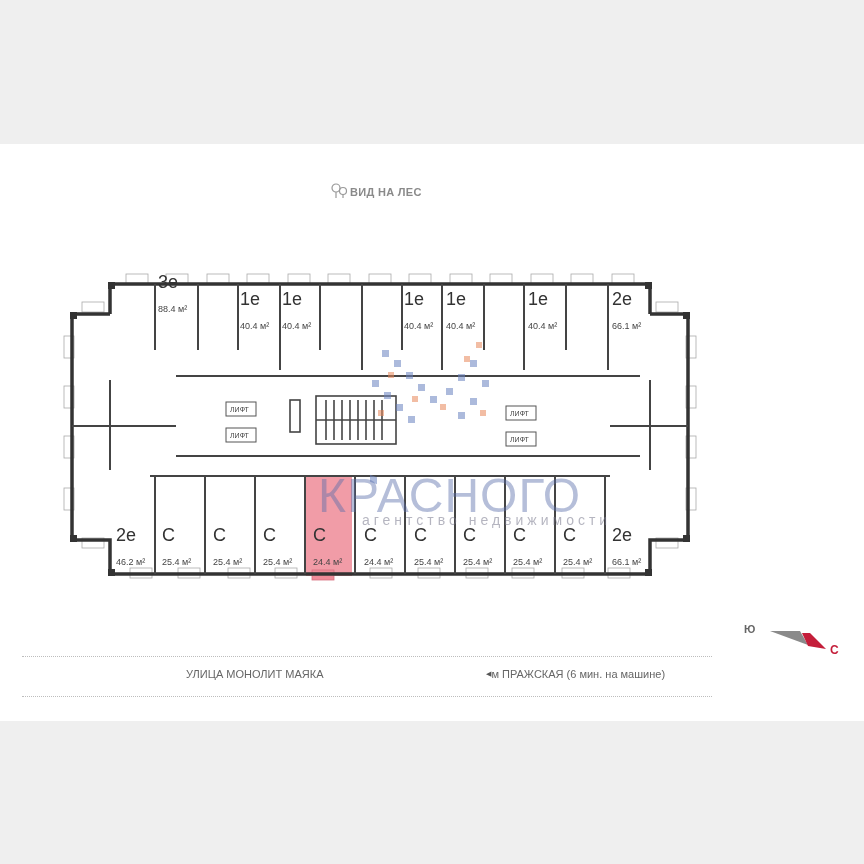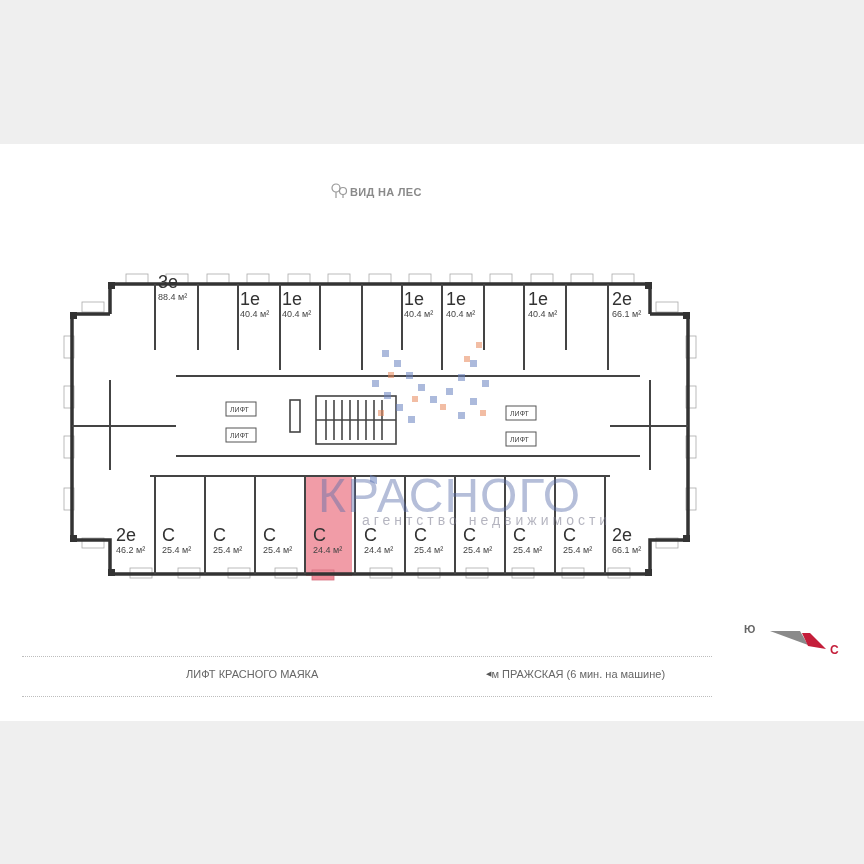--- a/index.html
+++ b/index.html
@@ -2,21 +2,21 @@
 <html><head>
 <meta charset="utf-8">
 <style>
   html, body { margin:0; padding:0; }
   body { width:864px; height:864px; background:#efefef; position:relative; overflow:hidden; font-family:"Liberation Sans", sans-serif; }
   .panel { position:absolute; left:0; top:144px; width:864px; height:577px; background:#ffffff; }
   .view-label { position:absolute; left:330px; top:168px; display:flex; align-items:center; gap:0; color:#8a8a8a; font-size:11px; font-weight:bold; letter-spacing:0.3px;margin-top:15px; }
   .plan { position:absolute; left:0; top:0; width:864px; height:864px; }
   .unit-label { position:absolute; color:#333; line-height:1; }
   .unit-type { font-size:18px; font-family:"Liberation Sans", sans-serif; }
-  .unit-area { font-size:9px; color:#444; margin-top:2px; white-space:nowrap; }
+  .unit-area { font-size:9px; color:#444; margin-top:14px; white-space:nowrap; }
   .street { position:absolute; left:186px; top:668px; font-size:11px; color:#666; }
   .metro { position:absolute; left:486px; top:668px; font-size:11px; color:#666; display:flex; align-items:center; }
   .dots { position:absolute; left:22px; width:690px; height:0; border-top:1px dotted #bdbdbd; }
   .compass-s { position:absolute; left:744px; top:623px; font-size:11px; color:#666; font-weight:bold; }
   .compass-n { position:absolute; left:830px; top:643px; font-size:12px; color:#c41e3a; font-weight:bold; }
   .wm { position:absolute; left:318px; top:468px; font-size:48px; color:rgba(90,110,170,0.45); letter-spacing:1px; font-family:"Liberation Sans", sans-serif; }
   .wm-sub { position:absolute; left:314px; top:512px; font-size:14px; color:rgba(120,120,140,0.55); letter-spacing:4px;margin-left:48px; }
 </style>
 </head>
 <body>
@@ -274,18 +274,18 @@
   <div class="unit-label" style="left:612px;top:526px;">
       <div class="unit-type">2е</div>
       <div class="unit-area">66.1 м²</div>
     </div>
 </div>
 
 <div class="compass-s">Ю</div>
 <div class="compass-n">С</div>
 
 <div class="dots" style="top:656px;"></div>
-<div class="street">ЛИФТ КРАСНОГО МАЯКА</div>
+<div class="street">УЛИЦА МОНОЛИТ МАЯКА</div>
 <div class="metro">
   <span style="font-size:7px;color:#555;">◀</span>
   <span>м ПРАЖСКАЯ (6 мин. на машине)</span>
 </div>
 <div class="dots" style="top:696px;"></div>
 
 </body></html>

